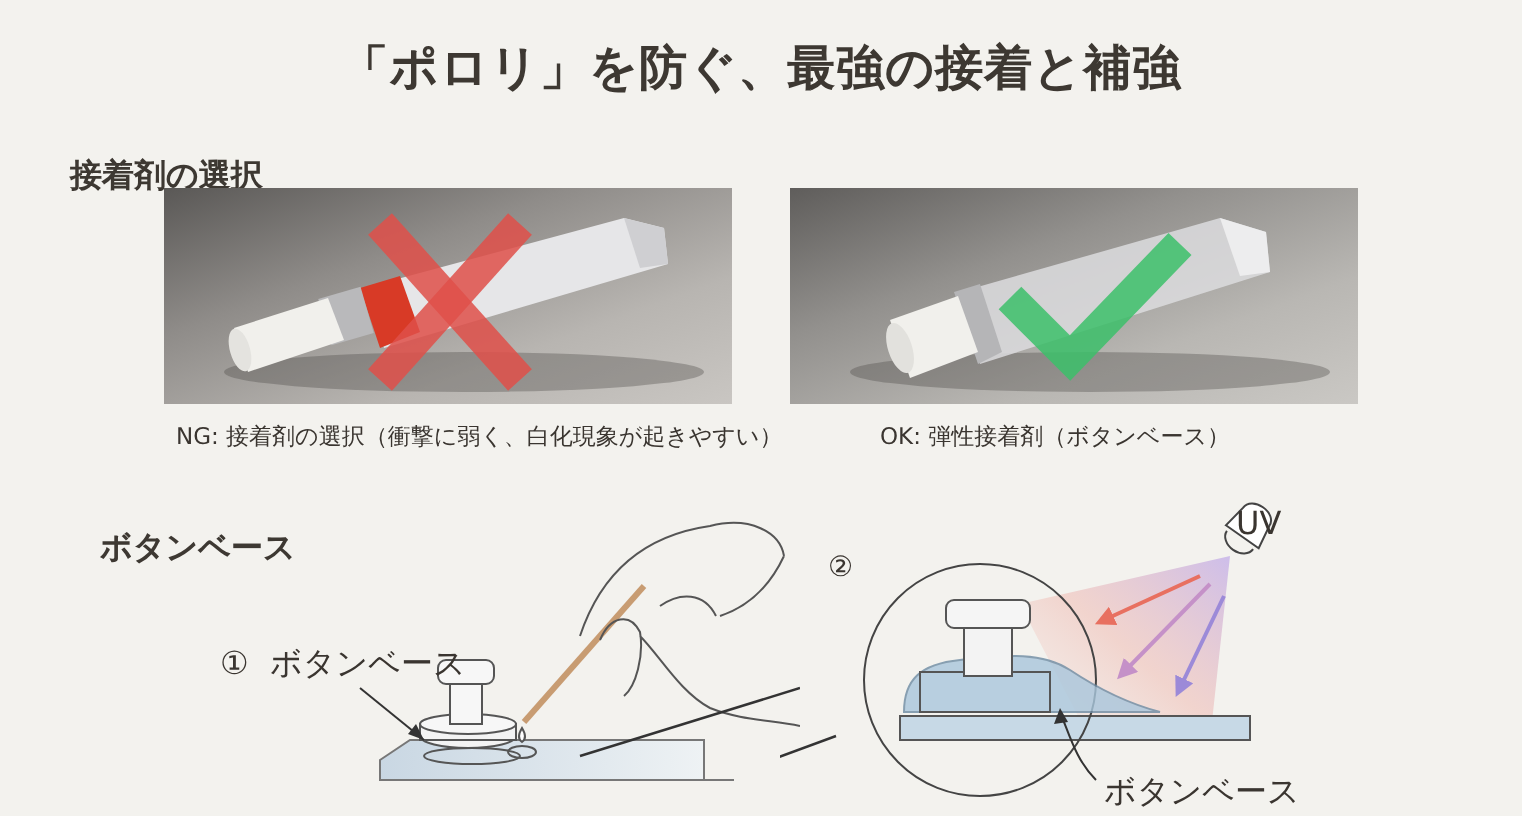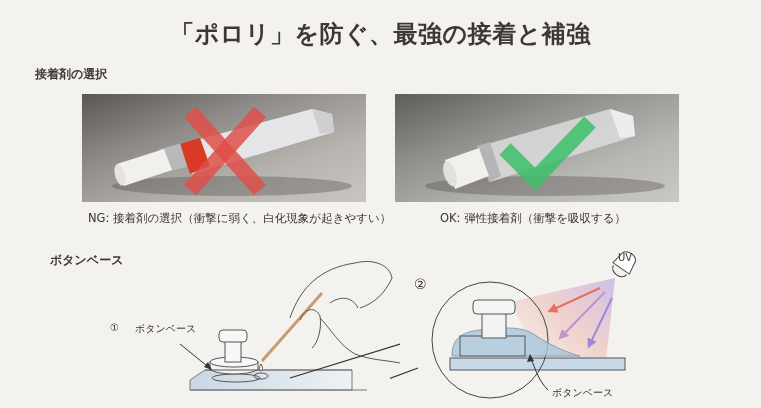--- a/index.html
+++ b/index.html
@@ -1,22 +1,22 @@
 <!DOCTYPE html>
 <html><head>
 <meta charset="utf-8">
 <style>
   html,body{margin:0;padding:0;}
   body{width:761px;height:408px;background:#f3f2ee;position:relative;overflow:hidden;font-family:"DejaVu Sans",sans-serif;color:#3a3530;}
   .title{position:absolute;left:0;width:761px;top:18px;text-align:center;font-size:24px;font-weight:bold;color:#3d3832;letter-spacing:0.5px;}
-  .h2{position:absolute;font-size:12px;font-weight:bold;color:#3d3832;}
+  .h2{position:absolute;font-size:16px;font-weight:bold;color:#3d3832;margin-top:12px;}
   .photo{position:absolute;overflow:hidden;}
   .caption{position:absolute;font-size:11.5px;color:#3a3530;white-space:nowrap;}
   .caption b{font-weight:normal;}
-  .lbl{position:absolute;font-size:10px;color:#3a3530;white-space:nowrap;}
+  .lbl{position:absolute;font-size:16px;color:#3a3530;white-space:nowrap;}
   svg{position:absolute;}
 </style>
 </head>
 <body>
 
 <div class="title">「ポロリ」を防ぐ、最強の接着と補強</div>
 
 <div class="h2" style="left:35px;top:66px;">接着剤の選択</div>
 
 <div class="photo" style="left:82px;top:94px;width:284px;height:108px;background:linear-gradient(160deg,#5a5856 0%,#8f8c89 35%,#b8b5b1 70%,#c9c6c2 100%);">
@@ -42,21 +42,21 @@
     <polygon points="85,52 215,15 238,22 240,42 95,88" fill="#dcdcde" opacity="0.85"></polygon>
     <polygon points="215,15 238,22 240,42 225,44" fill="#ededee"></polygon>
     <polygon points="82,52 95,48 106,82 94,88" fill="#b5b5b7"></polygon>
     <polygon points="50,66 84,54 94,82 60,95" fill="#f1f0ec"></polygon>
     <ellipse cx="55" cy="80" rx="6" ry="13" fill="#e2e1dd" transform="rotate(-18 55 80)"></ellipse>
   </svg>
   <svg width="284" height="108" viewBox="0 0 284 108" style="left:0;top:0;">
     <polyline points="110,55 140,85 195,28" fill="none" stroke="#3cc06a" stroke-width="16" opacity="0.85"></polyline>
   </svg>
 </div>
-<div class="caption" style="left:440px;top:211px;"><b>OK:</b> <span>弾性接着剤（衝撃を吸収する）</span></div>
+<div class="caption" style="left:440px;top:211px;"><b>OK:</b> <span>弾性接着剤（ボタンベース）</span></div>
 
 <div class="h2" style="left:50px;top:252px;">ボタンベース</div>
 
 <svg width="400" height="160" viewBox="0 0 400 160" style="left:0;top:248px;">
   <defs>
     <linearGradient id="plate1" x1="0" y1="0" x2="1" y2="0">
       <stop offset="0" stop-color="#c9d7e3"></stop>
         <stop offset="1" stop-color="#eef2f4"></stop>
     </linearGradient>
   </defs>

